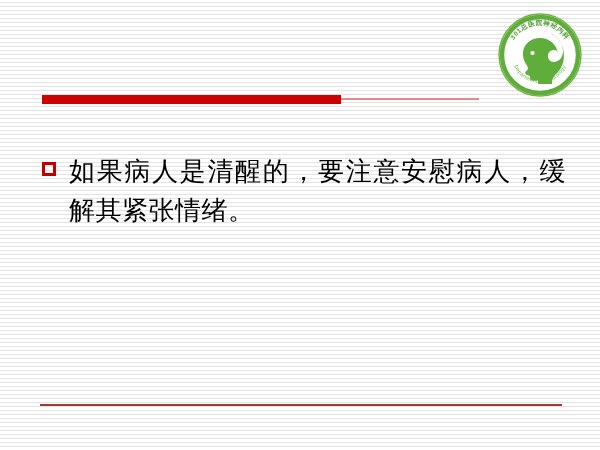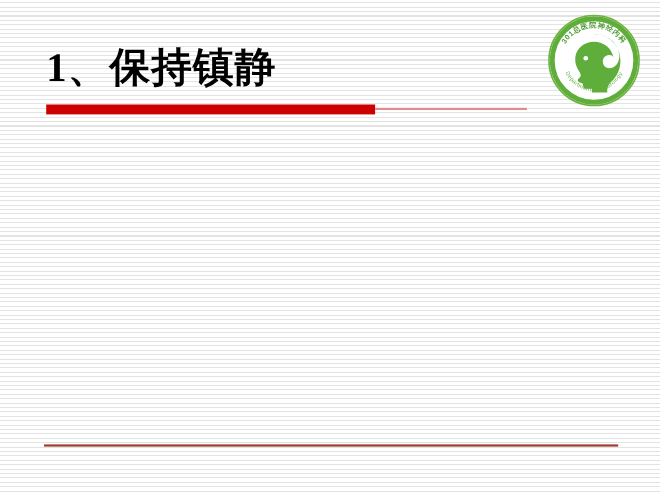--- a/index.html
+++ b/index.html
@@ -156,29 +156,30 @@
       </g>
       <text font-family="'Liberation Sans', sans-serif" font-size="6.6" fill="#4f9c33" font-weight="bold" letter-spacing="0.6">
         <textPath href="#arcTop" startOffset="50%" text-anchor="middle">301总医院神经内科</textPath>
       </text>
       <text font-family="'Liberation Sans', sans-serif" font-size="5" fill="#5fae3c" letter-spacing="0.4">
         <textPath href="#arcBottom" startOffset="50%" text-anchor="middle">Department of Neurology</textPath>
       </text>
     </svg>
   </div>
 
-  <div class="title-block">
-    <div class="title-text">1、保持镇静</div>
-  </div>
   <div class="title-rule-wrap">
     <div class="title-rule-thick"></div>
     <div class="title-rule-thin"></div>
   </div>
 
   <div class="body">
 
+    <div class="bullet-row">
+      <span class="bullet-marker"></span>
+      <span class="bullet-text">如果病人是清醒的，要注意安慰病人，缓解其紧张情绪。</span>
+    </div>
 
 
   </div>
 
   <div class="footer-rule"></div>
 
 </div>
 
 </body></html>

